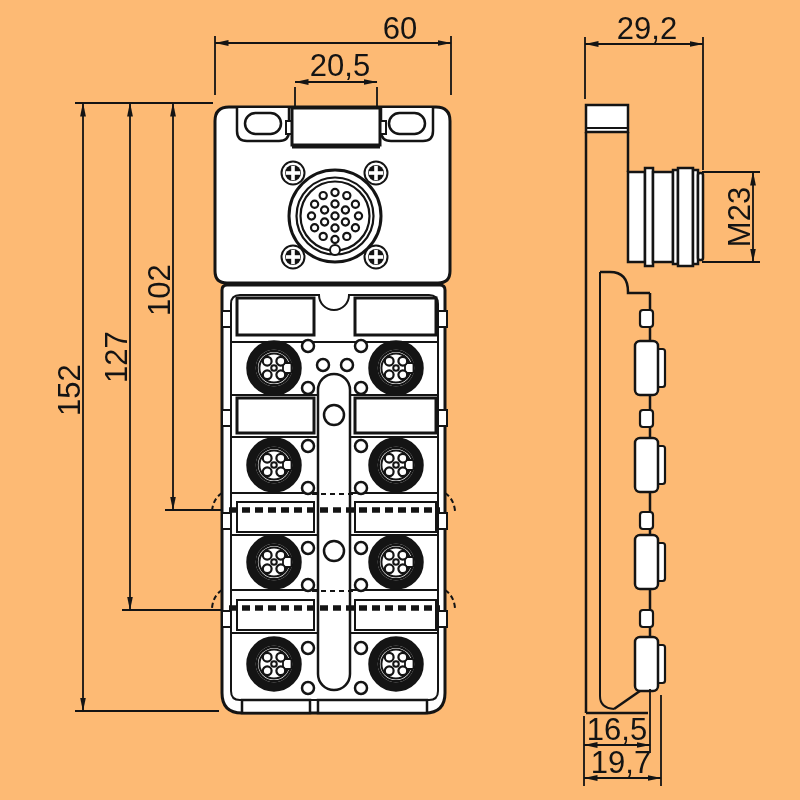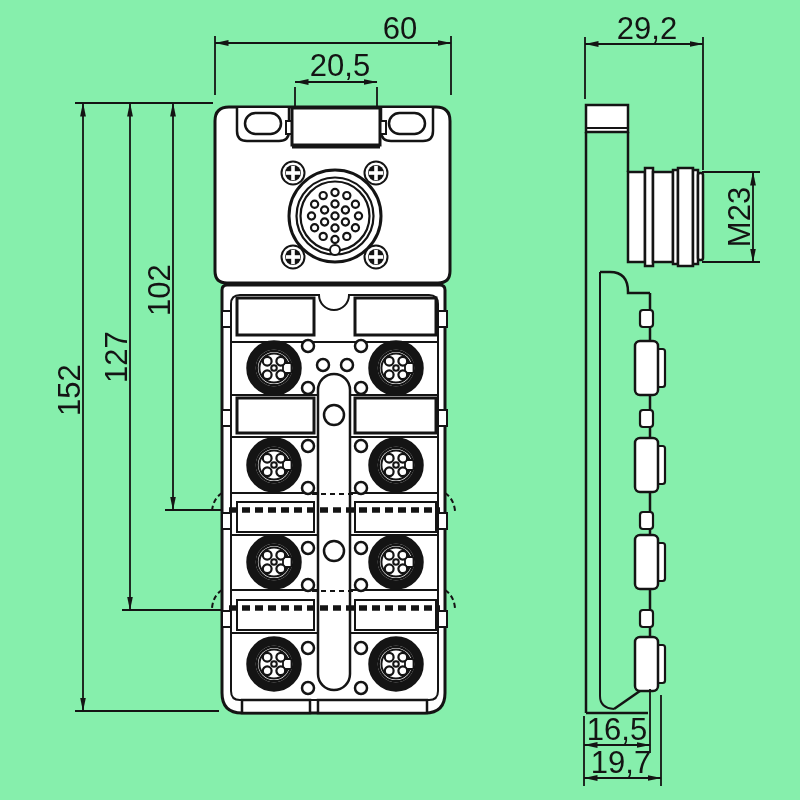--- a/index.html
+++ b/index.html
@@ -1,16 +1,16 @@
 <!DOCTYPE html>
 <html><head>
 <meta charset="utf-8">
 <style>
   html,body{margin:0;padding:0;background:#ffffff;}
-  .page{width:800px;height:800px;background:#86efac;position:relative;overflow:hidden;
+  .page{width:800px;height:800px;background:#fdba74;position:relative;overflow:hidden;
         font-family:"Liberation Sans", sans-serif;}
   svg{display:block;}
   .ln{stroke:#141414;fill:none;}
   .w3{stroke-width:3;}
   .w25{stroke-width:2.5;}
   .w22{stroke-width:2.2;}
   .w2{stroke-width:2;}
   .fillw{fill:#ffffff;}
   .dim{stroke:#141414;stroke-width:1.8;fill:none;}
   .dimtxt{font-family:"Liberation Sans", sans-serif;font-size:31px;fill:#141414;text-anchor:middle;}

